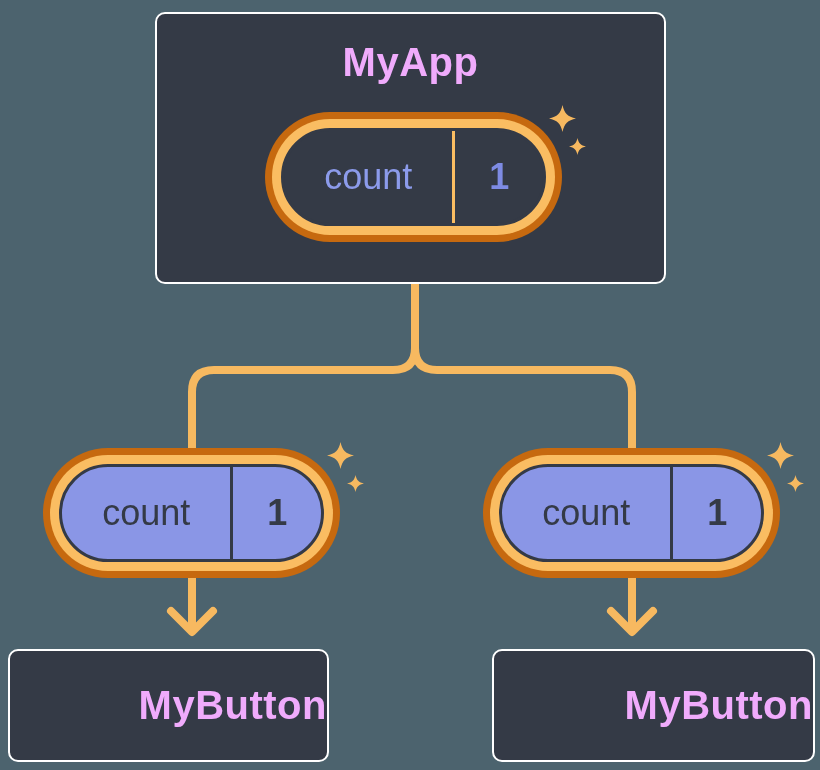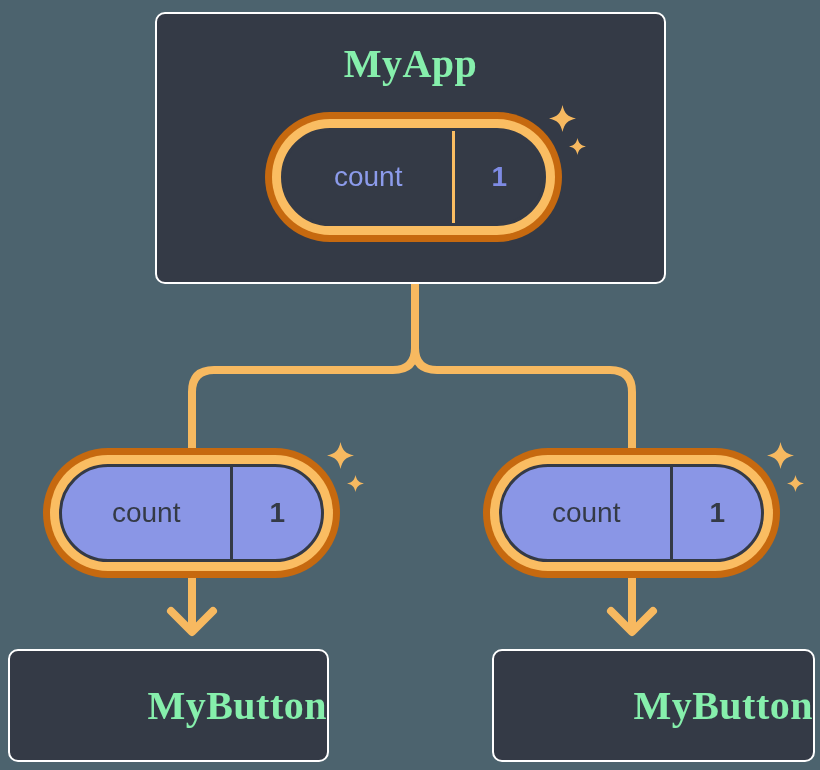--- a/index.html
+++ b/index.html
@@ -29,25 +29,24 @@
     z-index: 2;
   }
   .root-card { left: 155px; top: 12px; width: 511px; height: 272px; }
   .child-card {
     top: 649px; height: 113px;
     display: flex; align-items: center; justify-content: flex-end;
   }
   .child-card.left  { left: 8px;   width: 321px; }
   .child-card.right { left: 492px; width: 323px; }
   .card-title {
-    color: #86efac;
+    color: #f0abfc;
     font-size: 40px;
     font-weight: 600;
     letter-spacing: 0.5px;
-    font-family: Liberation Serif, serif;
   }
   .root-title {
     position: absolute;
     left: 0; right: 0; top: 26px;
     text-align: center;
   }
   
   .pill {
     position: absolute;
     box-sizing: border-box;
@@ -72,21 +71,21 @@
     align-items: stretch;
     overflow: hidden;
     border: 3px solid transparent;
   }
   .pill-inner.dark   { background: #343A46; border-color: #343A46; }
   .pill-inner.purple { background: #8A96E6; border-color: #343A46; }
   .pill-cell {
     display: flex;
     align-items: center;
     justify-content: center;
-    font-size: 28px;
+    font-size: 36px;
   }
   .pill-cell.name  { flex: 0 0 65%; }
   .pill-cell.value { flex: 1 1 auto; font-weight: 700; }
   .pill-divider { flex: 0 0 3px; }
   .pill-inner.dark .pill-divider   { background: #FABD62; }
   .pill-inner.purple .pill-divider { background: #343A46; }
   .pill-inner.dark .pill-cell.name    { color: #8C9BEB; }
   .pill-inner.dark .pill-cell.value   { color: #7E8BE4; }
   .pill-inner.purple .pill-cell.name  { color: #343A46; font-weight: 500; }
   .pill-inner.purple .pill-cell.value { color: #343A46; }

